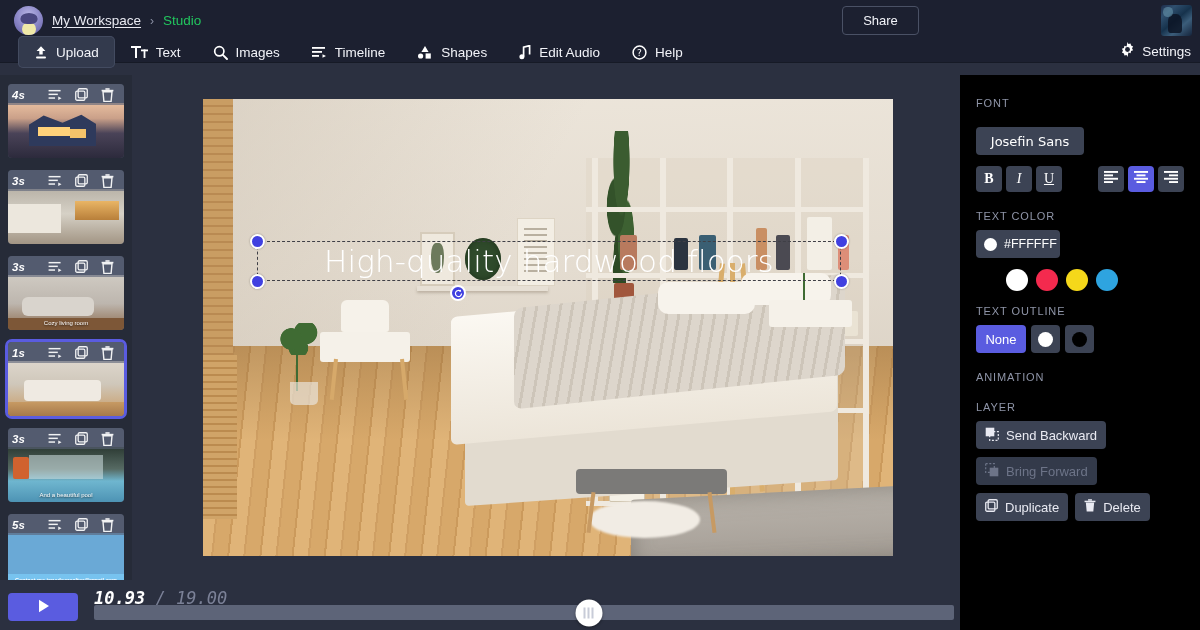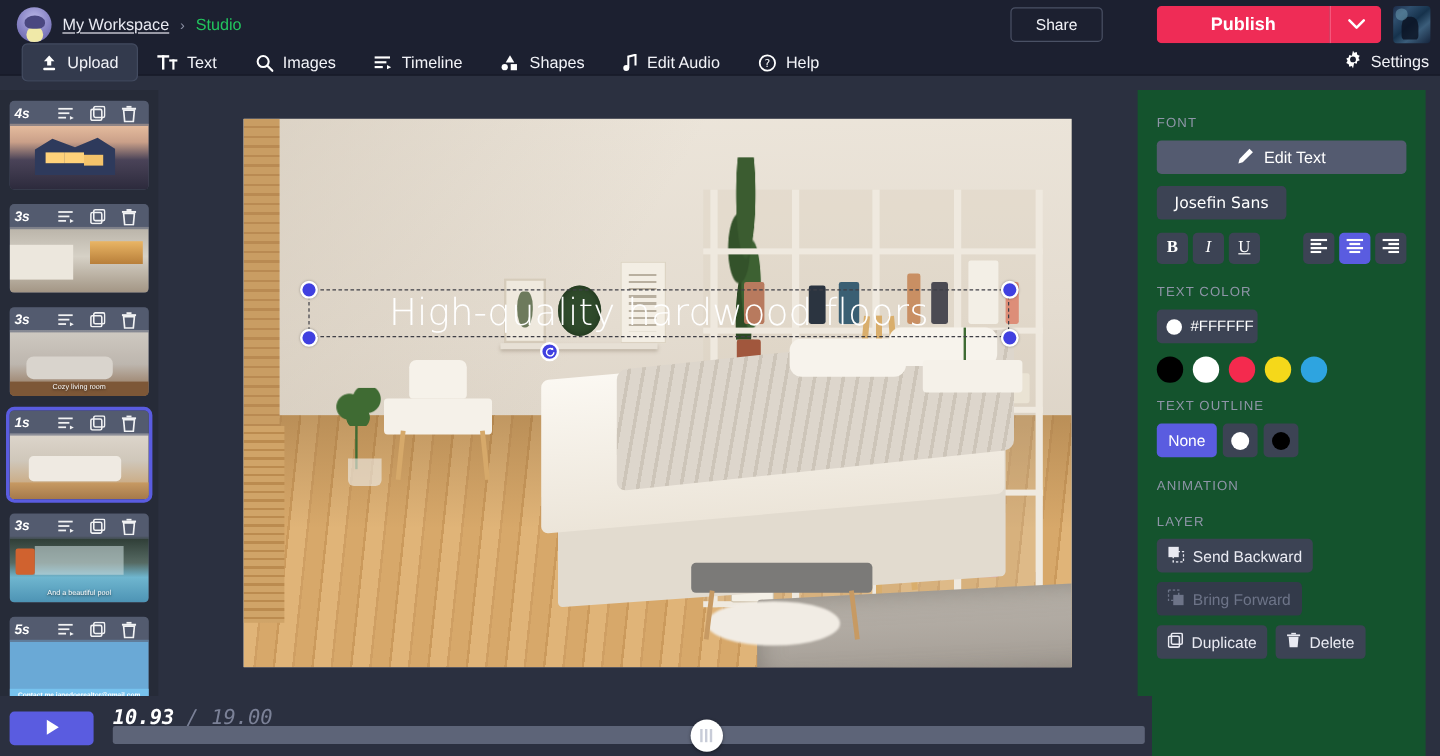--- a/index.html
+++ b/index.html
@@ -270,22 +270,22 @@
     box-shadow: 0 0 2px rgba(0,0,0,.35);
   }
   .rotate-handle {
     position: absolute; width: 16px; height: 16px; border-radius: 50%;
     background: #4040e0; border: 2.5px solid #fff; cursor: pointer;
     display: flex; align-items: center; justify-content: center;
   }
 
   
   .rightpanel {
-    position: absolute; right: 12px; top: 75px; width: 240px; height: 555px;
-    background: #14532d; padding: 22px 16px 0 16px;
+    position: absolute; right: 0; top: 75px; width: 240px; height: 555px;
+    background: #000000; padding: 22px 16px 0 16px;
   }
   .sec-label {
     color: #8f95a8; font-size: 11px; letter-spacing: .9px;
     margin-bottom: 8px; text-transform: uppercase;
   }
   .wide-btn {
     width: 100%; height: 28px; border-radius: 4px; border: none;
     background: #545b70; color: #fff; font-size: 13.5px; font-family: inherit;
     display: flex; align-items: center; justify-content: center; gap: 8px;
     cursor: pointer;
@@ -446,30 +446,20 @@
               <text x="7.5" y="11" font-size="9" fill="#fff" text-anchor="middle" font-family="DejaVu Sans">?</text>
             </svg>
         </span>
         <span>Help</span>
       </div>
 
     </div>
 
     <button class="share-btn">Share</button>
 
-    <div class="publish-wrap">
-      <button class="publish-btn">Publish</button>
-      <button class="publish-caret">
-        <span>
-          <svg width="15" height="10" viewBox="0 0 15 10">
-              <path d="M1.5 2 L7.5 8 L13.5 2" fill="none" stroke="#fff" stroke-width="2.1" stroke-linecap="round" stroke-linejoin="round"></path>
-            </svg>
-        </span>
-      </button>
-    </div>
 
     <div class="user-avatar"></div>
 
     <div class="settings-btn">
       <span>
         <svg width="15" height="15" viewBox="0 0 16 16">
             <path d="M8 0l1 2.1 2.3-.6.5 2.3 2.2.9-1.2 2 1.2 2-2.2.9-.5 2.3-2.3-.6L8 16l-1-2.1-2.3.6-.5-2.3-2.2-.9 1.2-2-1.2-2 2.2-.9.5-2.3 2.3.6z" fill="#fff"></path>
             <circle cx="8" cy="8" r="2.6" fill="#1c2030"></circle>
           </svg>
       </span>
@@ -759,28 +749,20 @@
           </svg>
       </div>
 
     </div>
   </div>
 
   <div class="rightpanel">
 
     <div class="sec-label">FONT</div>
 
-    <button class="wide-btn">
-      <span>
-        <svg width="14" height="14" viewBox="0 0 14 14">
-            <path d="M10.2 0.9 L13.1 3.8 L4.6 12.3 L1 13.2 L1.9 9.6 Z" fill="#fff"></path>
-          </svg>
-      </span>
-      <span>Edit Text</span>
-    </button>
 
     <button class="font-btn">Josefin Sans</button>
 
     <div class="style-row">
       <button class="sq-btn">
           <b>B</b>
         </button>
       <button class="sq-btn">
           <i>I</i>
         </button>

